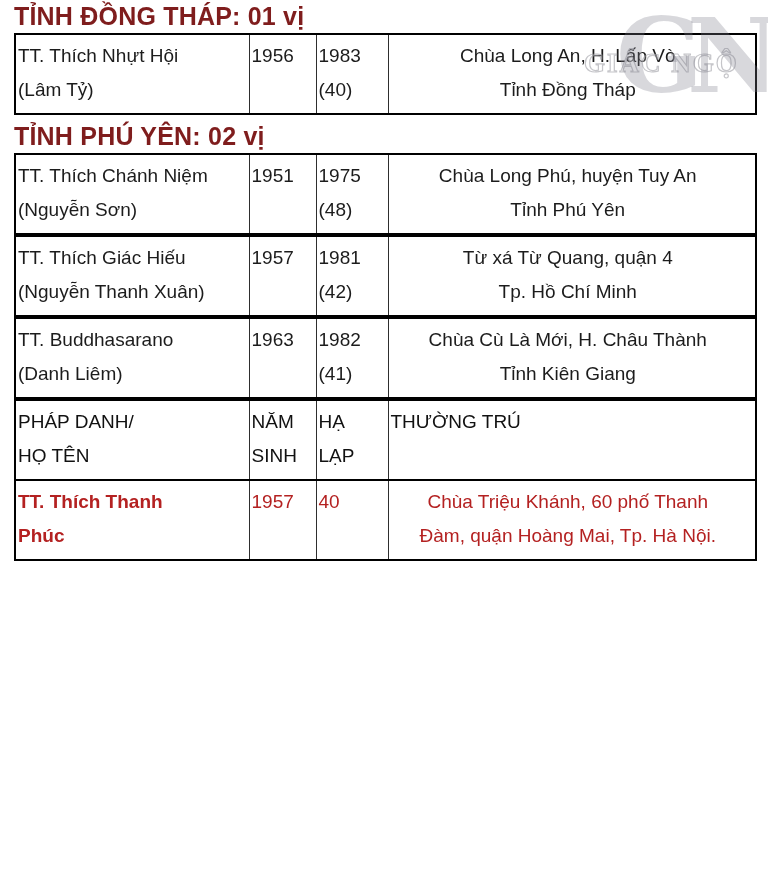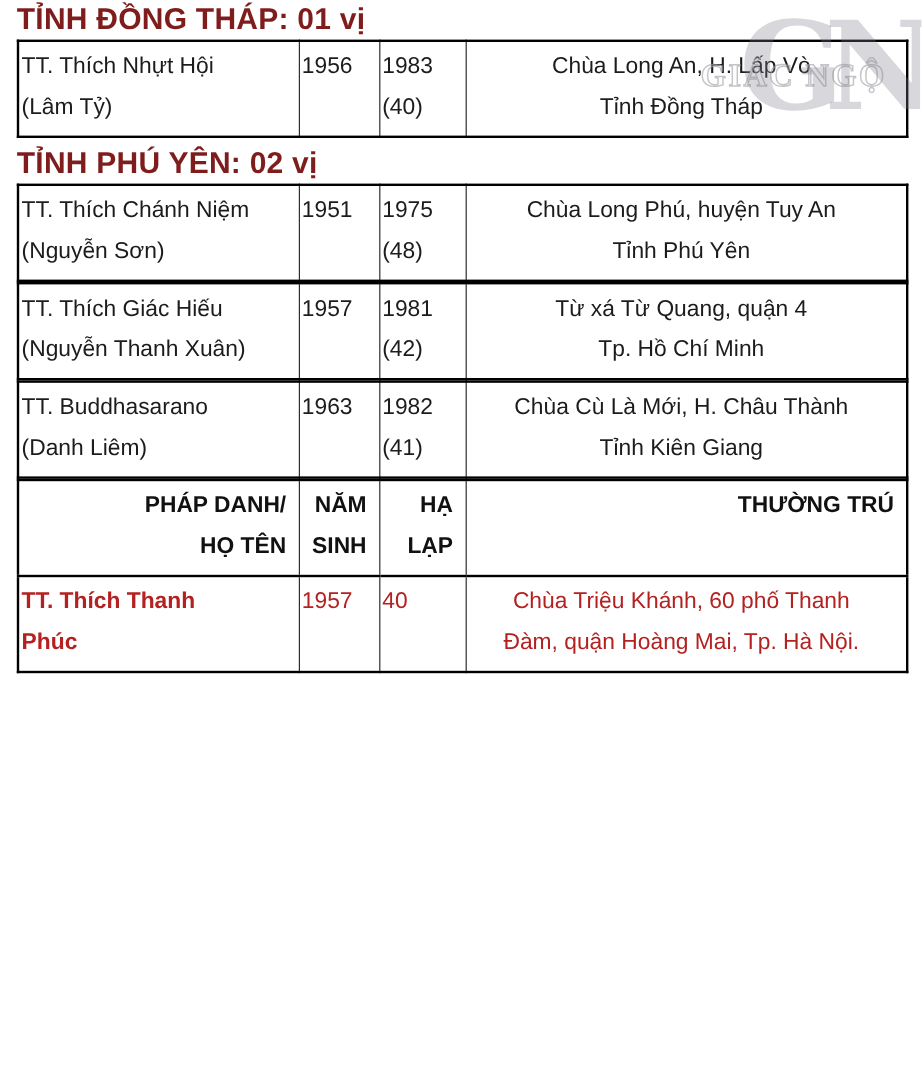--- a/index.html
+++ b/index.html
@@ -20,21 +20,21 @@
   table.monks td, table.monks th {
     border:1px solid #2e2e2e; vertical-align:top;
     font-size:19px; line-height:34px; padding:4px 10px 6px 2px;
     overflow:hidden; white-space:nowrap;margin-left:44px;
   }
   col.c1 { width:234px; } col.c2 { width:67px; }
   col.c3 { width:72px; }  col.c4 { width:368px; }
   td.num { text-align:left; padding-left:2px; padding-right:2px; }
   td.addr { padding-left:13px;text-align:center; }
   tr.hdr th {
-    text-align:right; font-weight:bold; color:#111;
+    text-align:left; font-weight:normal; color:#111;
     border-bottom:2px solid #000000;
   }
   th.vmid { vertical-align:middle; }
   td.bname { font-weight:bold; }
   tr.redrow td { color:#b42121; border-top:2px solid #000000; }
   tr.redrow td.bname { font-weight:bold; }
   
   .wm { position:absolute; pointer-events:none; z-index:5; }
   .wm-mono {
     left:616px; top:6px; font-family:"DejaVu Serif", serif; font-weight:bold;

